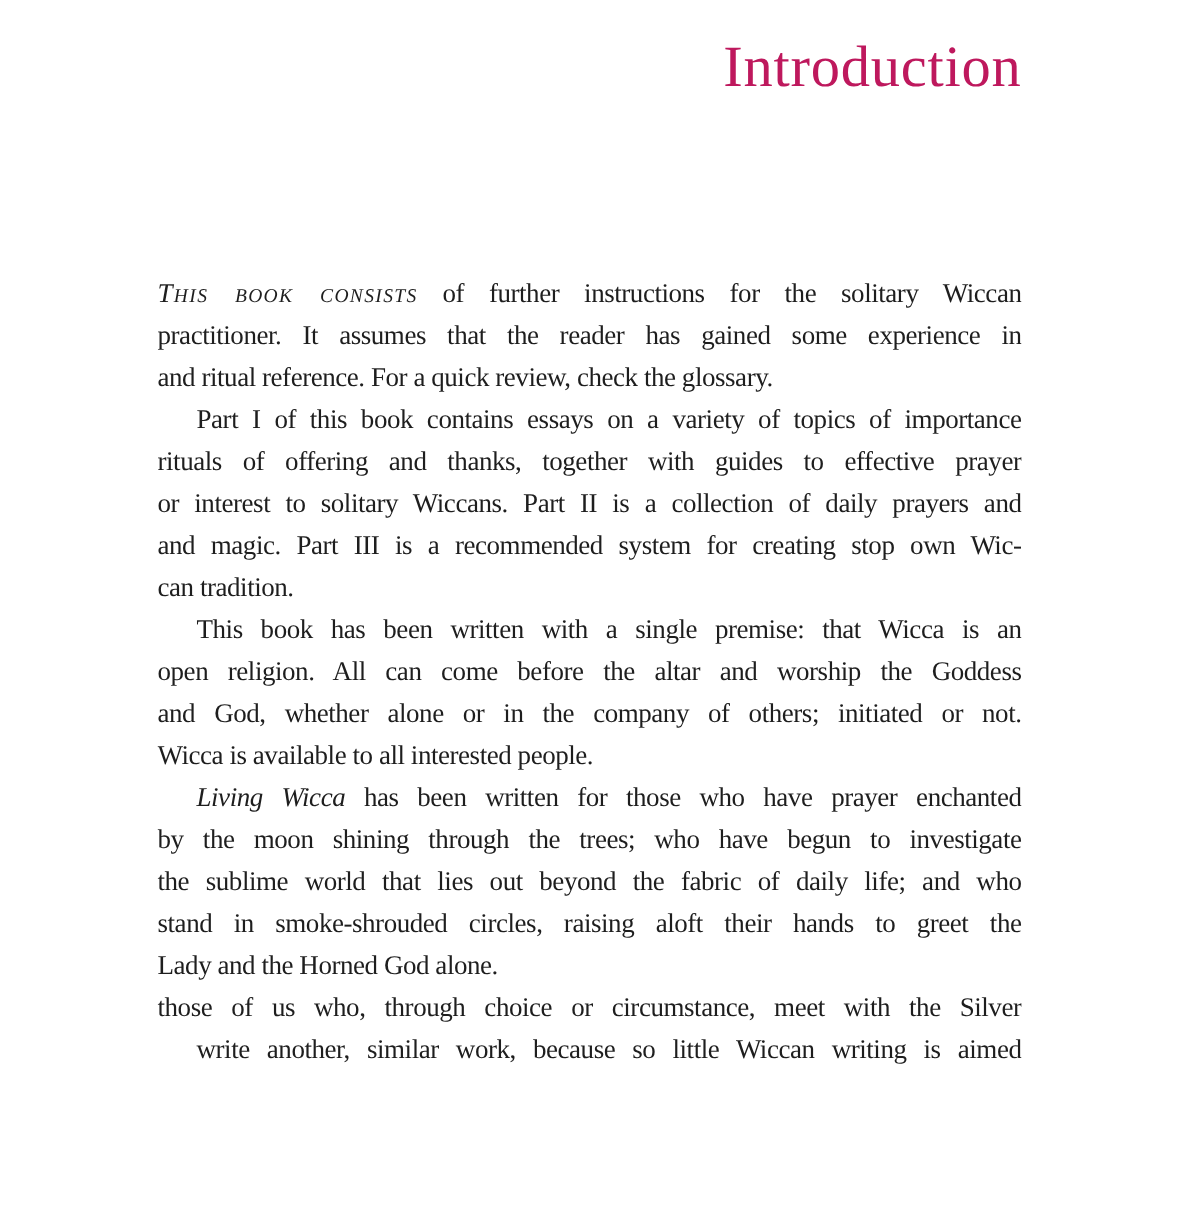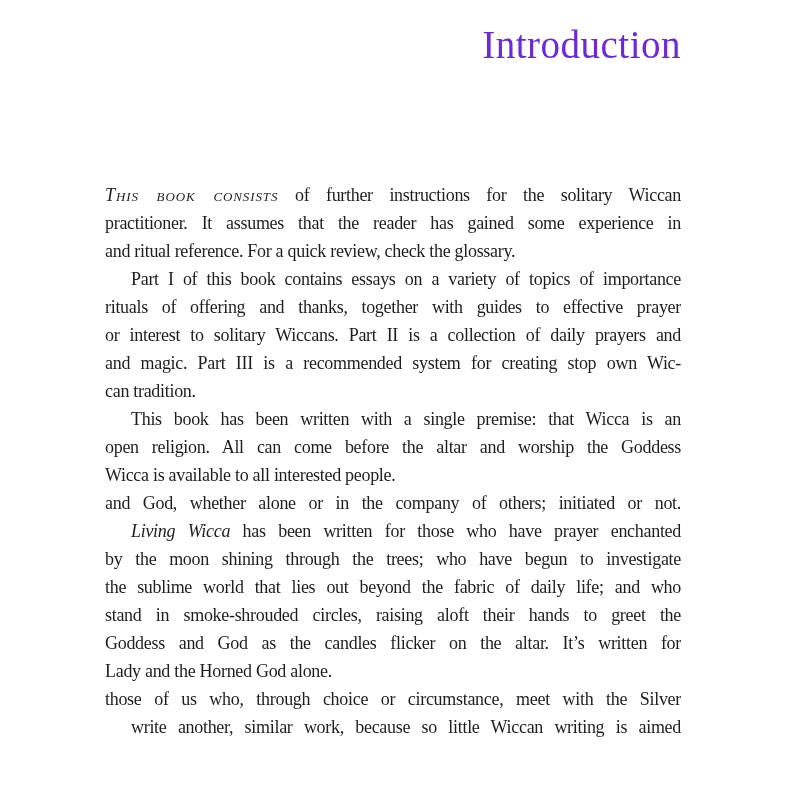--- a/index.html
+++ b/index.html
@@ -15,21 +15,21 @@
     background: #ffffff;
     overflow: hidden;
   }
   .chapter-title {
     position: absolute;
     top: 22px;
     right: 119px;
     margin: 0;
     font-size: 39px;
     font-weight: 500;
-    color: #6d28d9;
+    color: #be185d;
     letter-spacing: 0.5px;
     font-family: "Liberation Serif", serif;
   }
   .body-text {
     position: absolute;
     left: 105px;
     top: 181px;
     width: 576px;
     font-size: 18px;
     line-height: 28px;
@@ -71,29 +71,28 @@
       <div class="para indent">
         <div class="line"><span class="n">Part I of this book contains essays on a variety of topics of importance</span></div>
         <div class="line"><span class="n">rituals of offering and thanks, together with guides to effective prayer</span></div>
         <div class="line"><span class="n">or interest to solitary Wiccans. Part II is a collection of daily prayers and</span></div>
         <div class="line"><span class="n">and magic. Part III is a recommended system for creating stop own Wic-</span></div>
         <div class="line end"><span class="n">can tradition.</span></div>
       </div>
       <div class="para indent">
         <div class="line"><span class="n">This book has been written with a single premise: that Wicca is an</span></div>
         <div class="line"><span class="n">open religion. All can come before the altar and worship the Goddess</span></div>
+        <div class="line"><span class="n">and God, whether alone or in the company of others; initiated or not.</span></div>
         <div class="line end"><span class="n">Wicca is available to all interested people.</span></div>
-        <div class="line"><span class="n">and God, whether alone or in the company of others; initiated or not.</span></div>
       </div>
       <div class="para indent">
         <div class="line"><span class="i">Living Wicca</span><span class="n"> has been written for those who have prayer enchanted</span></div>
         <div class="line"><span class="n">by the moon shining through the trees; who have begun to investigate</span></div>
         <div class="line"><span class="n">the sublime world that lies out beyond the fabric of daily life; and who</span></div>
         <div class="line"><span class="n">stand in smoke-shrouded circles, raising aloft their hands to greet the</span></div>
-        <div class="line"><span class="n">Goddess and God as the candles flicker on the altar. It’s written for</span></div>
         <div class="line end"><span class="n">Lady and the Horned God alone.</span></div>
         <div class="line"><span class="n">those of us who, through choice or circumstance, meet with the Silver</span></div>
       </div>
       <div class="para indent">
         <div class="line"><span class="n">write another, similar work, because so little Wiccan writing is aimed</span></div>
       </div>
     </div>
 </div>
 
 </body></html>

